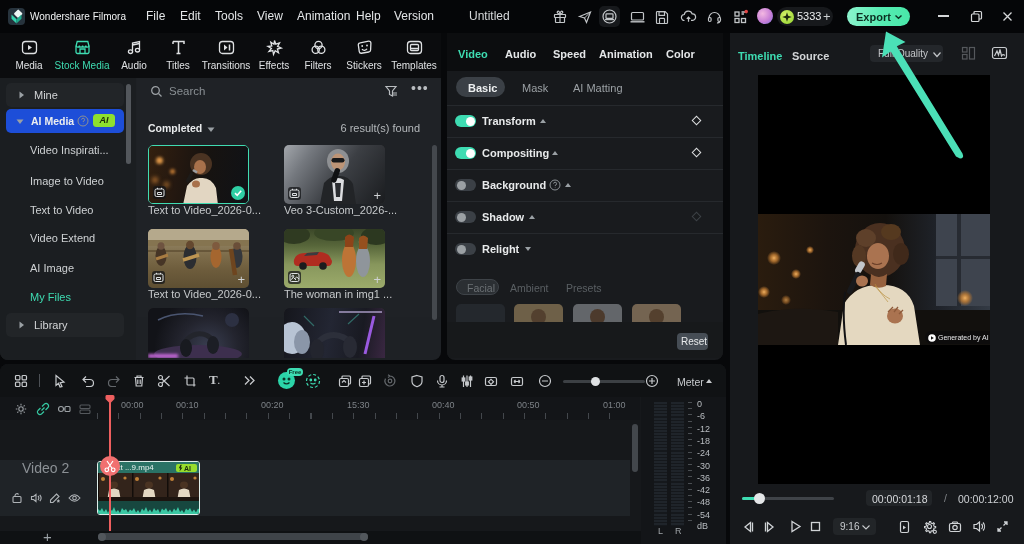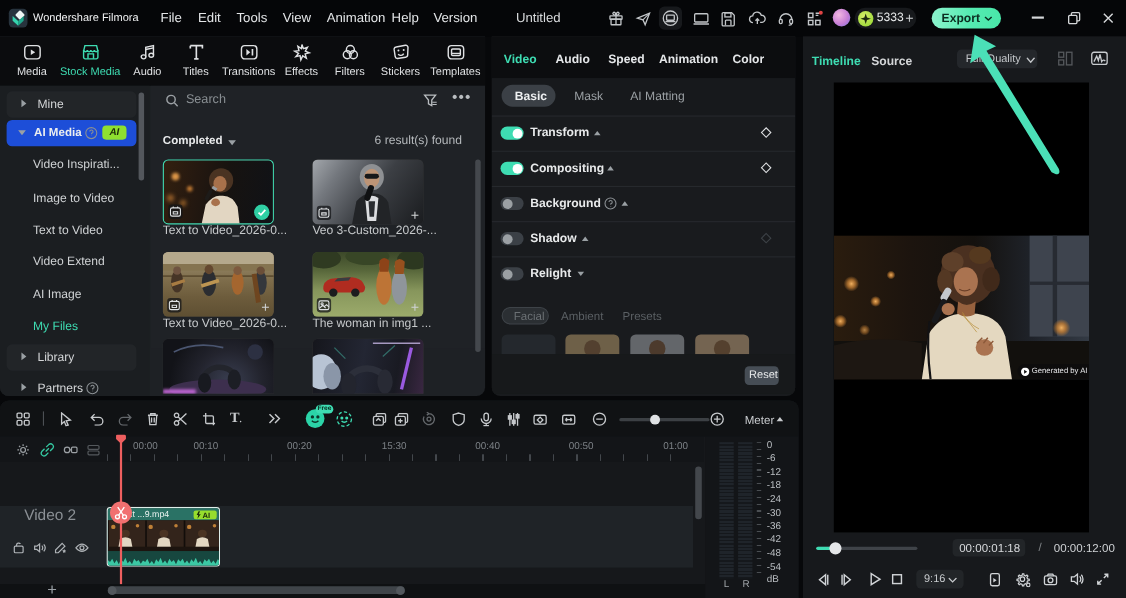--- a/index.html
+++ b/index.html
@@ -237,28 +237,20 @@
       </div>
       <div class="sbsub" style="top:65px;">Video Inspirati...</div>
       <div class="sbsub" style="top:96px;">Image to Video</div>
       <div class="sbsub" style="top:124.5px;">Text to Video</div>
       <div class="sbsub" style="top:153px;">Video Extend</div>
       <div class="sbsub" style="top:182.5px;">AI Image</div>
       <div class="sbsub" style="top:211.5px;color:#3edcb2;">My Files</div>
       <div class="sbrow" style="top:235px;background:#222528;"><span style="margin-left:12px;"><svg width="7" height="8" viewBox="0 0 7 8" style="display:inline-block;">
               <path d="M1.5 0.5 L6 4 L1.5 7.5 Z" fill="#9aa0a4"></path>
             </svg></span><span style="margin-left:9px;">Library</span></div>
-      <div class="sbrow" style="top:263px;"><span style="margin-left:12px;"><svg width="7" height="8" viewBox="0 0 7 8" style="display:inline-block;">
-              <path d="M1.5 0.5 L6 4 L1.5 7.5 Z" fill="#9aa0a4"></path>
-            </svg></span><span style="margin-left:9px;">Partners</span>
-        <svg style="position:absolute;left:72px;top:6px;" width="12" height="12" viewBox="0 0 12 12" fill="none" stroke="#8b9094" stroke-width="1">
-            <circle cx="6" cy="6" r="5"></circle>
-            <path d="M4.6 4.6 a1.5 1.5 0 1 1 1.7 1.6 v0.9 M6.2 8.3 v0.4"></path>
-          </svg>
-      </div>
       <div class="a" style="left:126px;top:6px;width:5px;height:80px;border-radius:3px;background:#53575c;"></div>
     </div>
     <div id="grid">
       <svg style="position:absolute;left:13px;top:7px;" width="13" height="13" viewBox="0 0 13 13" fill="none" stroke="#9ba0a4" stroke-width="1.3">
           <circle cx="5.5" cy="5.5" r="3.8"></circle>
           <path d="M8.5 8.5 L11.5 11.5"></path>
         </svg>
       <div class="a" style="left:32px;top:7px;font-size:11.5px;color:#898f93;">Search</div>
       <svg style="position:absolute;left:247px;top:6px;" width="14" height="14" viewBox="0 0 14 14" fill="none" stroke="#b9bdc0" stroke-width="1.2">
           <path d="M2 2.5 H12 L8.5 7 V12 L5.5 10.5 V7 Z"></path>

